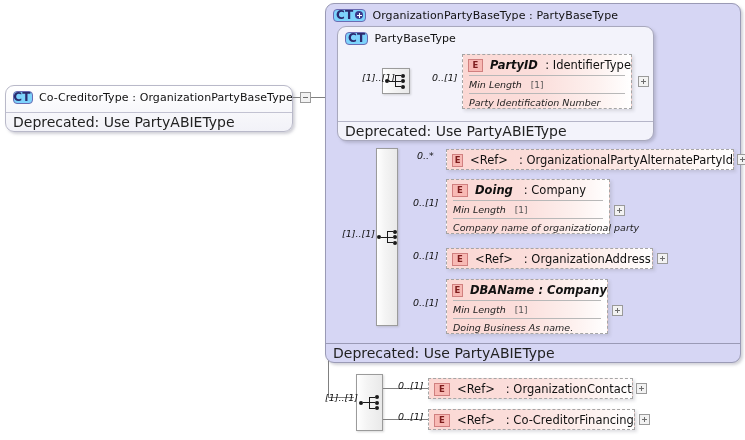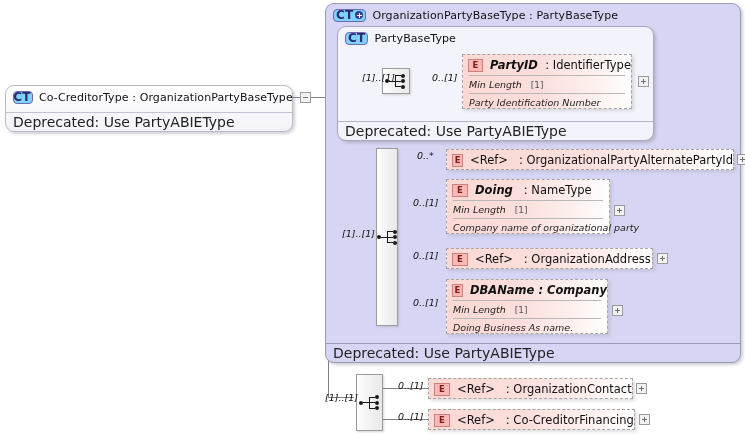--- a/index.html
+++ b/index.html
@@ -261,21 +261,21 @@
       <span class="e-badge">E</span>
       <span class="e-name"><span>&lt;Ref&gt;</span>&nbsp;&nbsp;&nbsp;<span>: OrganizationalPartyAlternatePartyId</span></span>
     </div>
   </div>
   <div class="pm plus" style="left:737px;top:154px;"></div>
 
   <div class="occ" style="left:413px;top:197px;">0..[1]</div>
   <div class="ebox grad" style="left:446px;top:179px;width:164px;height:55px;">
     <div class="e-head">
       <span class="e-badge">E</span>
-      <span class="e-name"><b>Doing</b>&nbsp;&nbsp;&nbsp;<span>: NameType</span></span>
+      <span class="e-name"><b>Doing</b>&nbsp;&nbsp;&nbsp;<span>: Company</span></span>
     </div>
     <div class="e-sep"></div>
     <div class="e-facet">
       <span>Min Length</span>
         <span class="fv">[1]</span>
     </div>
     <div class="e-sep"></div>
     <div class="e-doc">Company name of organizational party</div>
   </div>
   <div class="pm plus" style="left:614px;top:205px;"></div>

